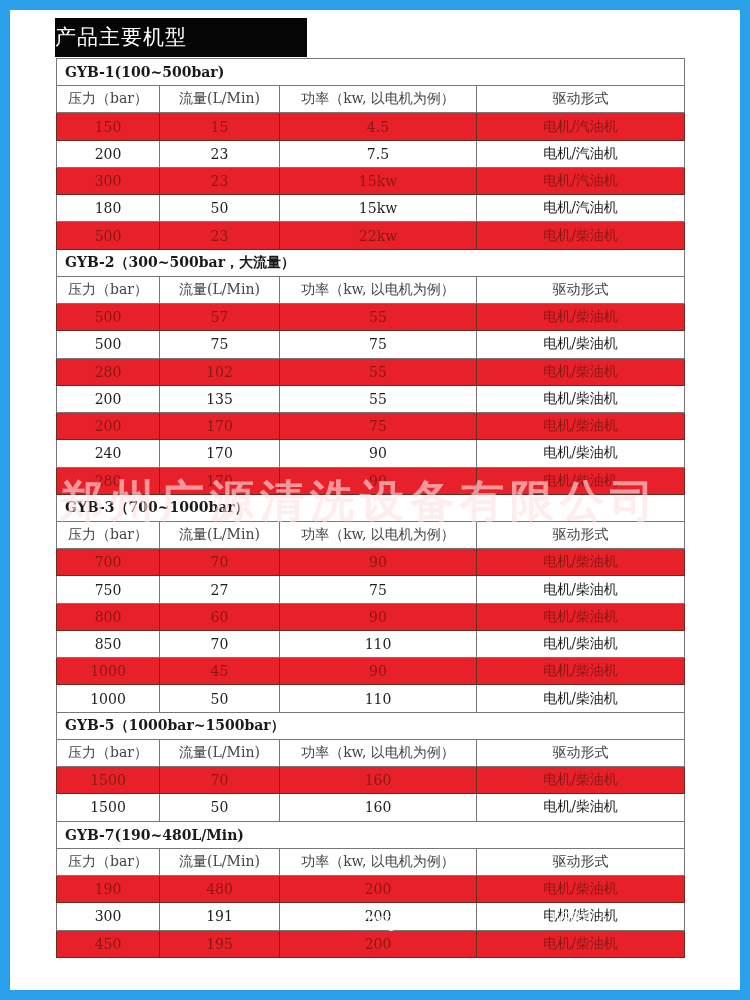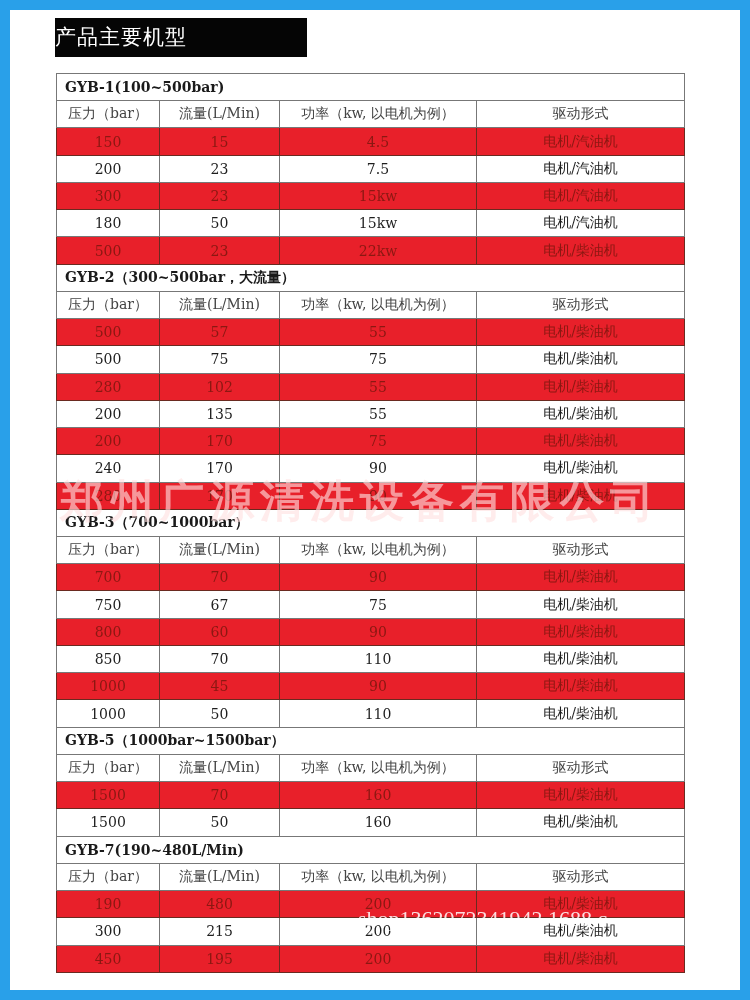--- a/index.html
+++ b/index.html
@@ -22,21 +22,21 @@
       width: 252px; height: 39px;
       background: #050505;
       color: #ffffff;
       font-family: "DejaVu Sans", "Liberation Sans", sans-serif;
       font-size: 21px;
       line-height: 39px;
       letter-spacing: 1px;
     }
     .spec-table {
       position: absolute;
-      left: 46px; top: 63px;
+      left: 46px; top: 48px;
       width: 628px;
       border-collapse: collapse;
       table-layout: fixed;
       border: 1.5px solid #555;
     }
     .spec-table td {
       height: 27.24px;
       border: 1px solid #777;
       text-align: center;
       vertical-align: middle;
@@ -203,21 +203,21 @@
           <td>驱动形式</td>
         </tr>
         <tr class="hl">
           <td>700</td>
           <td>70</td>
           <td>90</td>
           <td>电机/柴油机</td>
         </tr>
         <tr>
           <td>750</td>
-          <td>67</td>
+          <td>27</td>
           <td>75</td>
           <td>电机/柴油机</td>
         </tr>
         <tr class="hl">
           <td>800</td>
           <td>60</td>
           <td>90</td>
           <td>电机/柴油机</td>
         </tr>
         <tr>
@@ -269,21 +269,21 @@
           <td>驱动形式</td>
         </tr>
         <tr class="hl">
           <td>190</td>
           <td>480</td>
           <td>200</td>
           <td>电机/柴油机</td>
         </tr>
         <tr>
           <td>300</td>
-          <td>215</td>
+          <td>191</td>
           <td>200</td>
           <td>电机/柴油机</td>
         </tr>
         <tr class="hl">
           <td>450</td>
           <td>195</td>
           <td>200</td>
           <td>电机/柴油机</td>
         </tr>
       </tbody>

